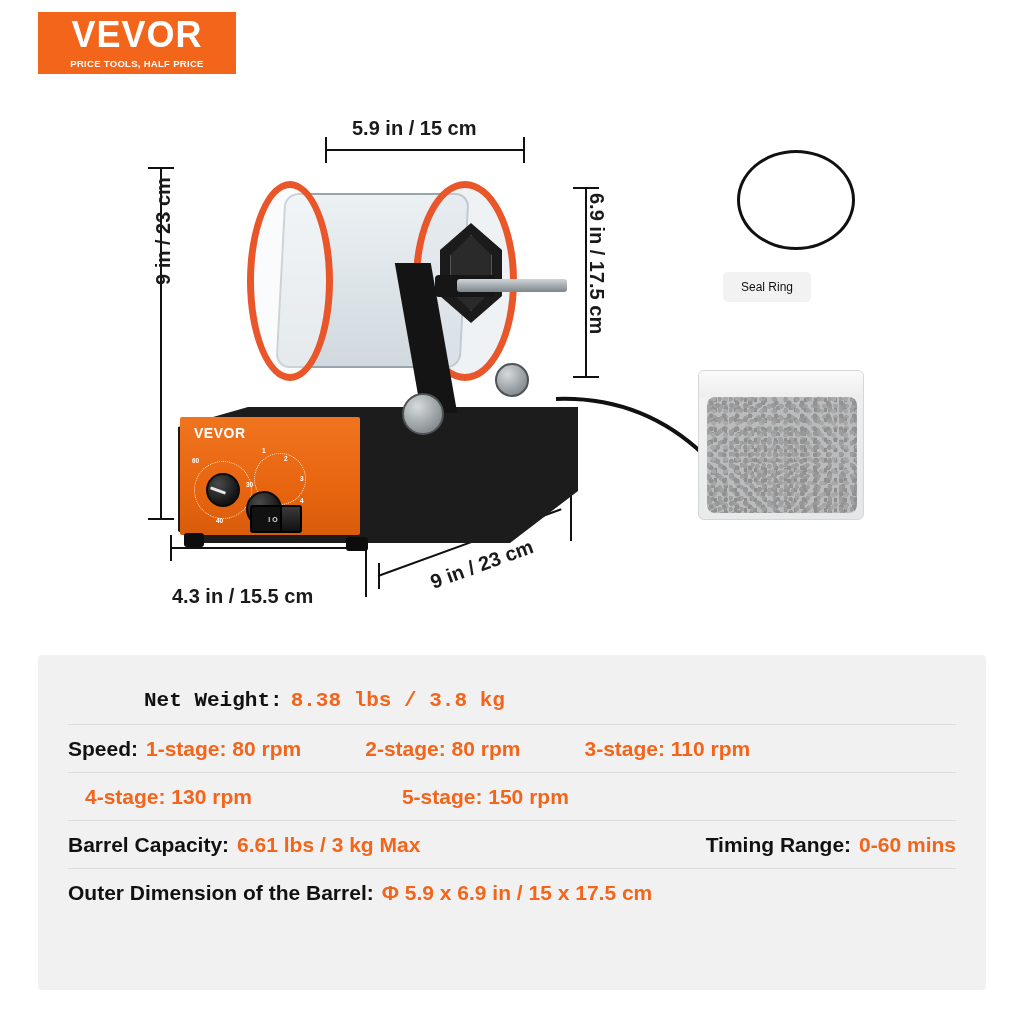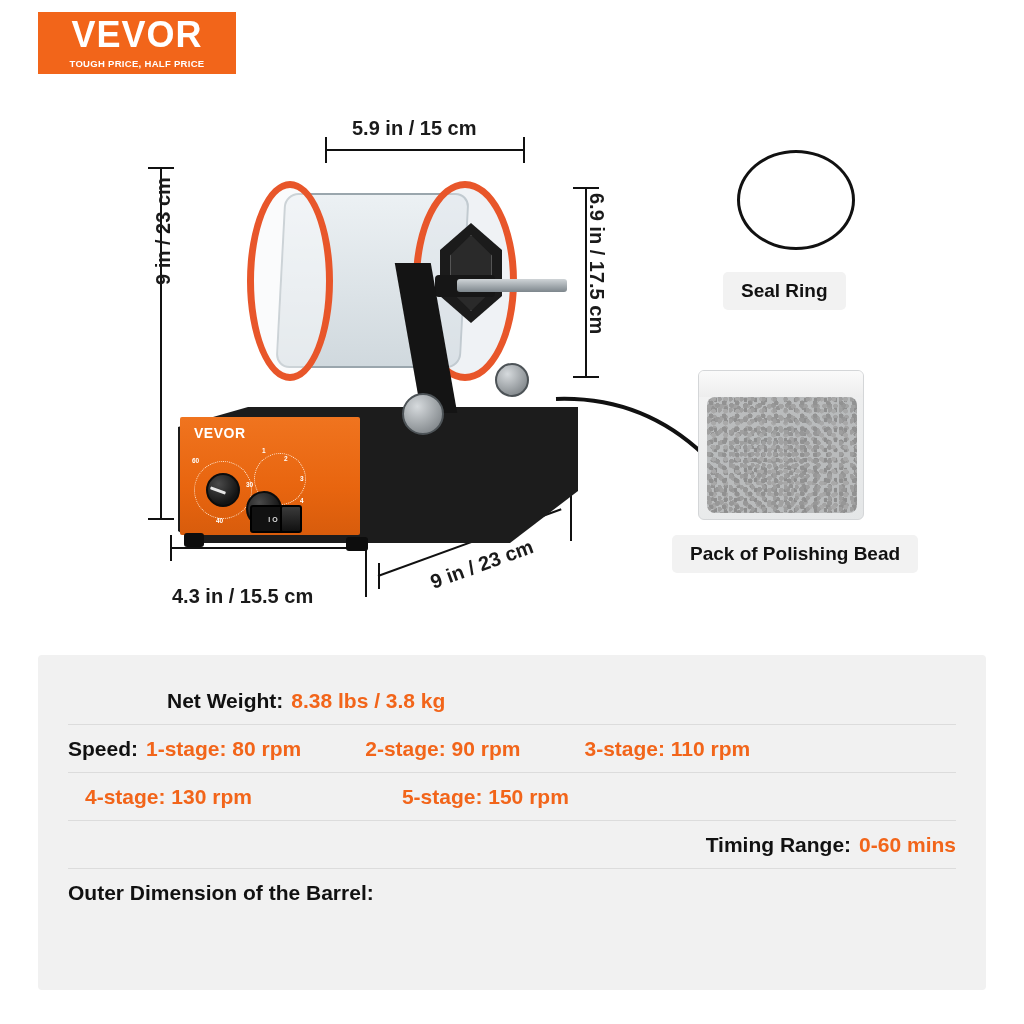--- a/index.html
+++ b/index.html
@@ -159,21 +159,21 @@
       #b7b9ba;
     background-size: 11px 11px, 13px 13px, 12px 12px, 14px 14px, 10px 10px, 12px 12px, 13px 13px, 11px 11px, auto;
     opacity: .95;
   }
   .bag-top {
     position:absolute; left:0; top:0; width:166px; height: 26px;
     background: linear-gradient(180deg,#fafafa,#ededed);
   }
   .cap-label {
     position: absolute; background: #f2f2f2; border-radius: 5px;
-    color: #111; font-weight: bold; font-size: 19px;
+    color: #111; font-weight: normal; font-size: 12px;
     display: flex; align-items: center; justify-content: center;
     padding: 8px 18px; white-space: nowrap;
   }
 
   
   .spec {
     position: absolute; left: 38px; top: 655px;
     width: 948px; height: 335px;
     background: #f1f1f1; border-radius: 4px;
     padding: 22px 30px;
@@ -182,32 +182,32 @@
     display: flex; align-items: center;
     height: 48px;
     border-bottom: 1px solid #dcdcdc;
     font-size: 21px; font-weight: bold; color: #111;
   }
   .spec-row:last-child { border-bottom: none; }
   .lbl { color: #111; }
   .val { color: #f2651a; margin-left: 8px; }
   .cell { display: flex; align-items: baseline; }
   .gap-60 { margin-left: 56px; }
-  .gap-100 { margin-left: 99px; }
+  .gap-100 { margin-left: 76px; font-family: Liberation Mono, monospace; }
   .gap-150 { margin-left: 150px; }
   .push { margin-left: auto; }
 </style>
 </head>
 <body>
 
 <div class="page">
 
   <div class="logo-box">
     <div class="logo-main">VEVOR</div>
-    <div class="logo-sub">TOUGH PRICE, HALF PRICE</div>
+    <div class="logo-sub">PRICE TOOLS, HALF PRICE</div>
   </div>
 
   <div class="illus">
 
     <div class="line-h" style="left:325px; top:54px; width:200px;"></div>
     <div class="tick-v" style="left:325px; top:42px; height:26px;"></div>
     <div class="tick-v" style="left:523px; top:42px; height:26px;"></div>
     <div class="dim" style="left:352px; top:22px;">5.9 in / 15 cm</div>
 
     <div class="line-v" style="left:585px; top:92px; height:190px;"></div>
@@ -279,62 +279,66 @@
       </svg>
     </div>
 
     <div class="seal-ring-el"></div>
     <div class="cap-label" style="left:723px; top:177px;">Seal Ring</div>
 
     <div class="bag">
       <div class="bag-beads"></div>
       <div class="bag-top"></div>
     </div>
-    <div class="cap-label" style="left:672px; top:440px;">Pack of Polishing Bead</div>
   </div>
 
   <div class="spec">
 
     <div class="spec-row">
       <span class="cell gap-100">
         <span class="lbl">Net Weight:</span>
         <span class="val">8.38 lbs / 3.8 kg</span>
       </span>
     </div>
 
     <div class="spec-row">
       <span class="cell">
         <span class="lbl">Speed:</span>
         <span class="val">1-stage: 80 rpm</span>
       </span>
       <span class="cell gap-60">
-        <span class="val">2-stage: 90 rpm</span>
+        <span class="val">2-stage: 80 rpm</span>
       </span>
       <span class="cell gap-60">
         <span class="val">3-stage: 110 rpm</span>
       </span>
     </div>
 
     <div class="spec-row">
       <span class="cell">
         <span class="val" style="margin-left:17px">4-stage: 130 rpm</span>
       </span>
       <span class="cell gap-150">
         <span class="val" style="margin-left:0">5-stage: 150 rpm</span>
       </span>
     </div>
 
     <div class="spec-row">
+      <span class="cell">
+        <span class="lbl">Barrel Capacity:</span>
+        <span class="val">6.61 lbs / 3 kg Max</span>
+      </span>
       <span class="cell push">
         <span class="lbl">Timing Range:</span>
         <span class="val">0-60 mins</span>
       </span>
     </div>
 
     <div class="spec-row">
       <span class="cell">
         <span class="lbl">Outer Dimension of the Barrel:</span>
+        <span class="val">Φ 5.9 x 6.9 in / 15 x 17.5 cm</span>
       </span>
     </div>
 
 
   </div>
 </div>
 
 </body></html>

